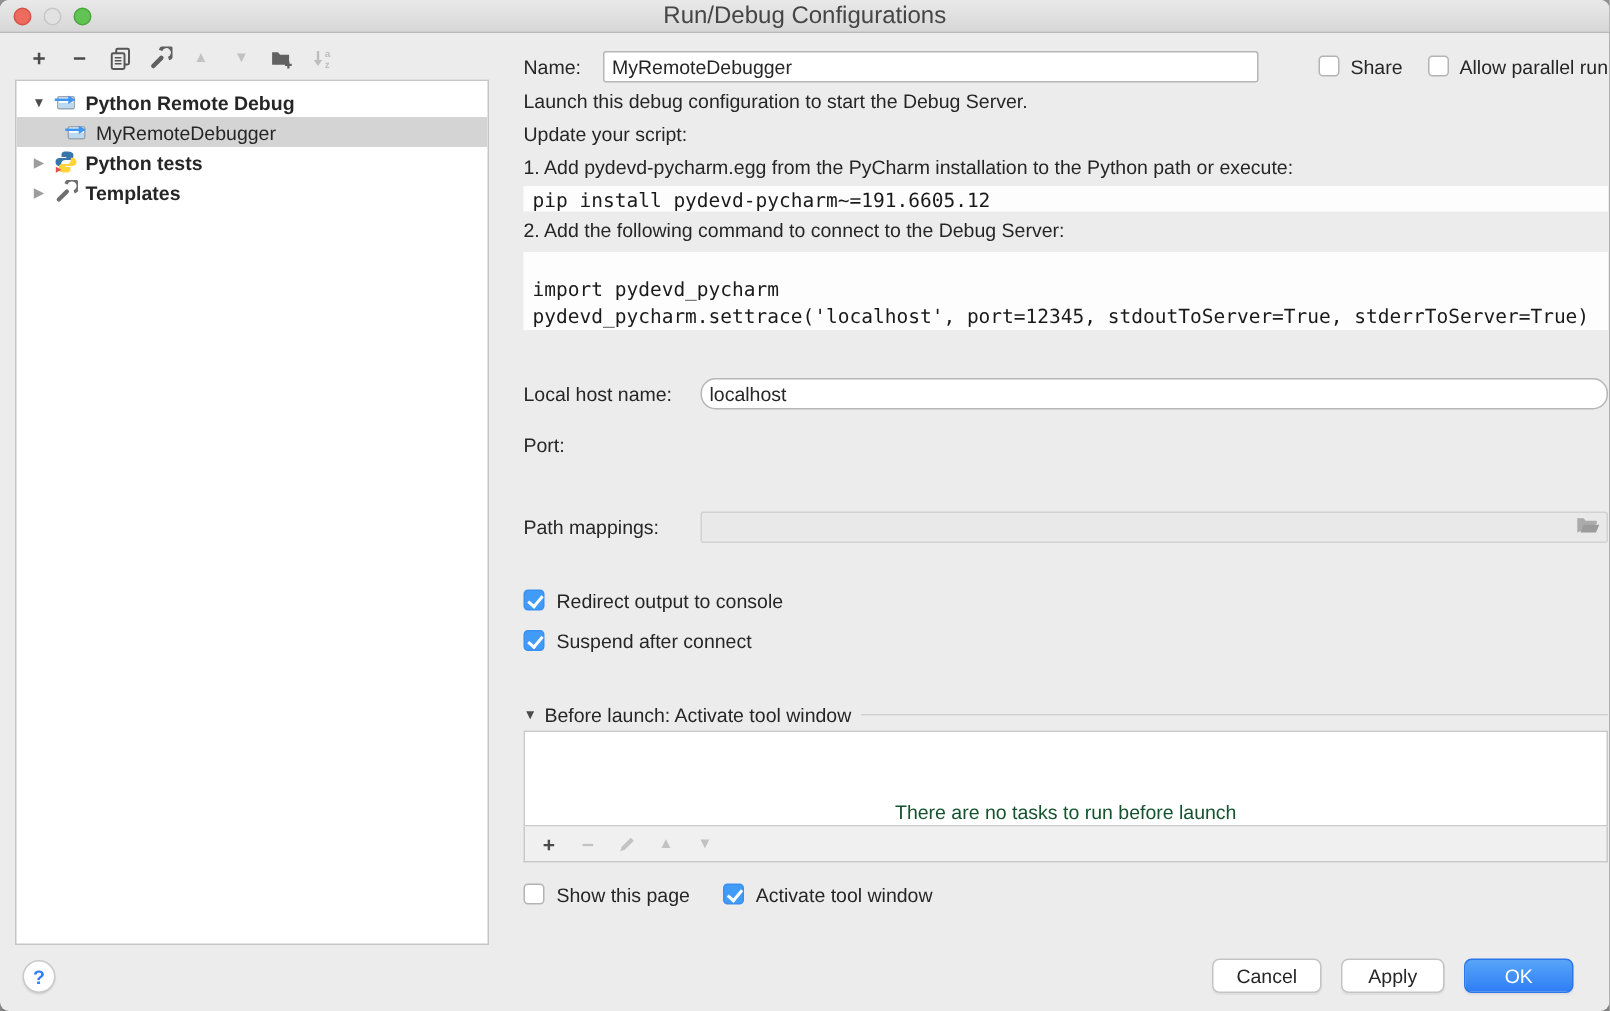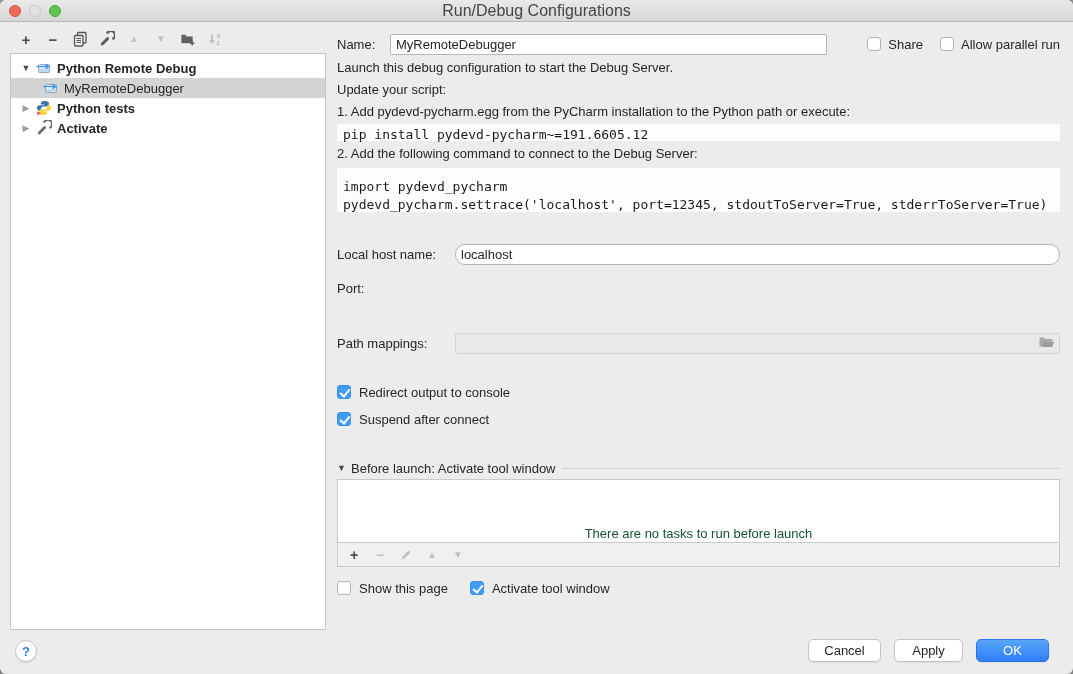--- a/index.html
+++ b/index.html
@@ -36,40 +36,40 @@
   .tree-row.child{padding-left:32px;}
   .tw{width:14px;text-align:center;font-size:9px;color:#4c4c4c;flex:none;}
   .tw.gray{color:#9d9d9d;}
   .tree-row .lbl{padding-left:2px;}
   .tree-row.bold .lbl{font-weight:700;}
   .ticon{width:16px;height:16px;flex:none;}
   .help-btn{position:absolute;left:15px;top:618px;width:22px;height:22px;border-radius:50%;
     background:#ffffff;border:1px solid #c9c9c9;color:#2f7ef6;font-weight:700;font-size:13px;
     display:flex;align-items:center;justify-content:center;box-shadow:0 1px 1px rgba(0,0,0,.1);}
   
-  .main{position:absolute;left:337px;top:22px;width:723px;padding-top:11px;}
+  .main{position:absolute;left:349px;top:22px;width:723px;padding-top:11px;}
   .row{display:flex;align-items:center;}
   .name-row{height:22px;margin-bottom:2px;}
   .name-row .flabel{width:53px;flex:none;}
   input.txt{height:21px;border:1px solid #b6b6b6;border-radius:2px;background:#fff;
     font-family:"Liberation Sans",sans-serif;font-size:13px;color:#262626;padding:0 5px;outline:none;}
   .name-row input.txt{flex:1;}
   .cbgroup{display:flex;align-items:center;gap:7px;flex:none;}
   .name-row .cbgroup{margin-left:40px;}
   .name-row .cbgroup + .cbgroup{margin-left:17px;}
   .cb{width:14px;height:14px;border:1px solid #b4b4b4;border-radius:3px;background:#fff;
     position:relative;flex:none;display:inline-block;}
   .cb.checked{background:#419bf9;border-color:#3a90ef;}
   .cb.checked::after{content:"";position:absolute;left:4px;top:1px;width:4px;height:8px;
     border:solid #fff;border-width:0 2px 2px 0;transform:rotate(40deg);}
   .para{height:22px;line-height:22px;white-space:nowrap;}
   .codeblock{background:#fdfdfd;font-family:"DejaVu Sans Mono","Liberation Mono",monospace;
     font-size:13px;color:#1a1a1a;padding:2px 6px;white-space:pre;}
   .codeblock.one{height:17px;line-height:17px;margin:1px 0 2px 0;}
-  .codeblock.two{margin:3px 0;padding:10px 6px;line-height:18px;height:44px;}
+  .codeblock.two{margin:3px 0;padding:17px 6px;line-height:18px;height:52px;}
   .frow{height:22px;display:flex;align-items:center;}
   .frow .flabel{width:118px;flex:none;}
   .frow input.txt{flex:1;border-radius:10px;}
   .host-row{margin-top:31px;}
   .port-row{margin-top:10px;height:26px;}
   input.txt.focused{border:1px solid #6fa3da;box-shadow:0 0 0 3px #a9cdf0;border-radius:1px;}
   .path-row{margin-top:32px;height:21px;}
   .pm-field{flex:1;height:21px;border:1px solid #d2d2d2;background:#e9e9e9;border-radius:2px;
     display:flex;align-items:center;justify-content:flex-end;padding:0 4px;}
   .check-row{display:flex;align-items:center;gap:8px;height:16px;}
@@ -194,21 +194,21 @@
       <div class="tree-row bold">
         <span class="tw gray">▶</span>
         <span class="ticon">
           <svg width="16" height="16" viewBox="0 0 16 16">
               <g stroke="#6e6e6e" fill="none">
                 <line x1="3.2" y1="13" x2="8.6" y2="7.6" stroke-width="2.8" stroke-linecap="round"></line>
                 <path d="M8 2.6 a4.2 4.2 0 1 1 5.4 5.4" stroke-width="2.2"></path>
               </g>
             </svg>
         </span>
-        <span class="lbl">Activate</span>
+        <span class="lbl">Templates</span>
       </div>
     </div>
 
     <div class="help-btn">
       <span>?</span>
     </div>
   </div>
 
   <div class="main">
 

